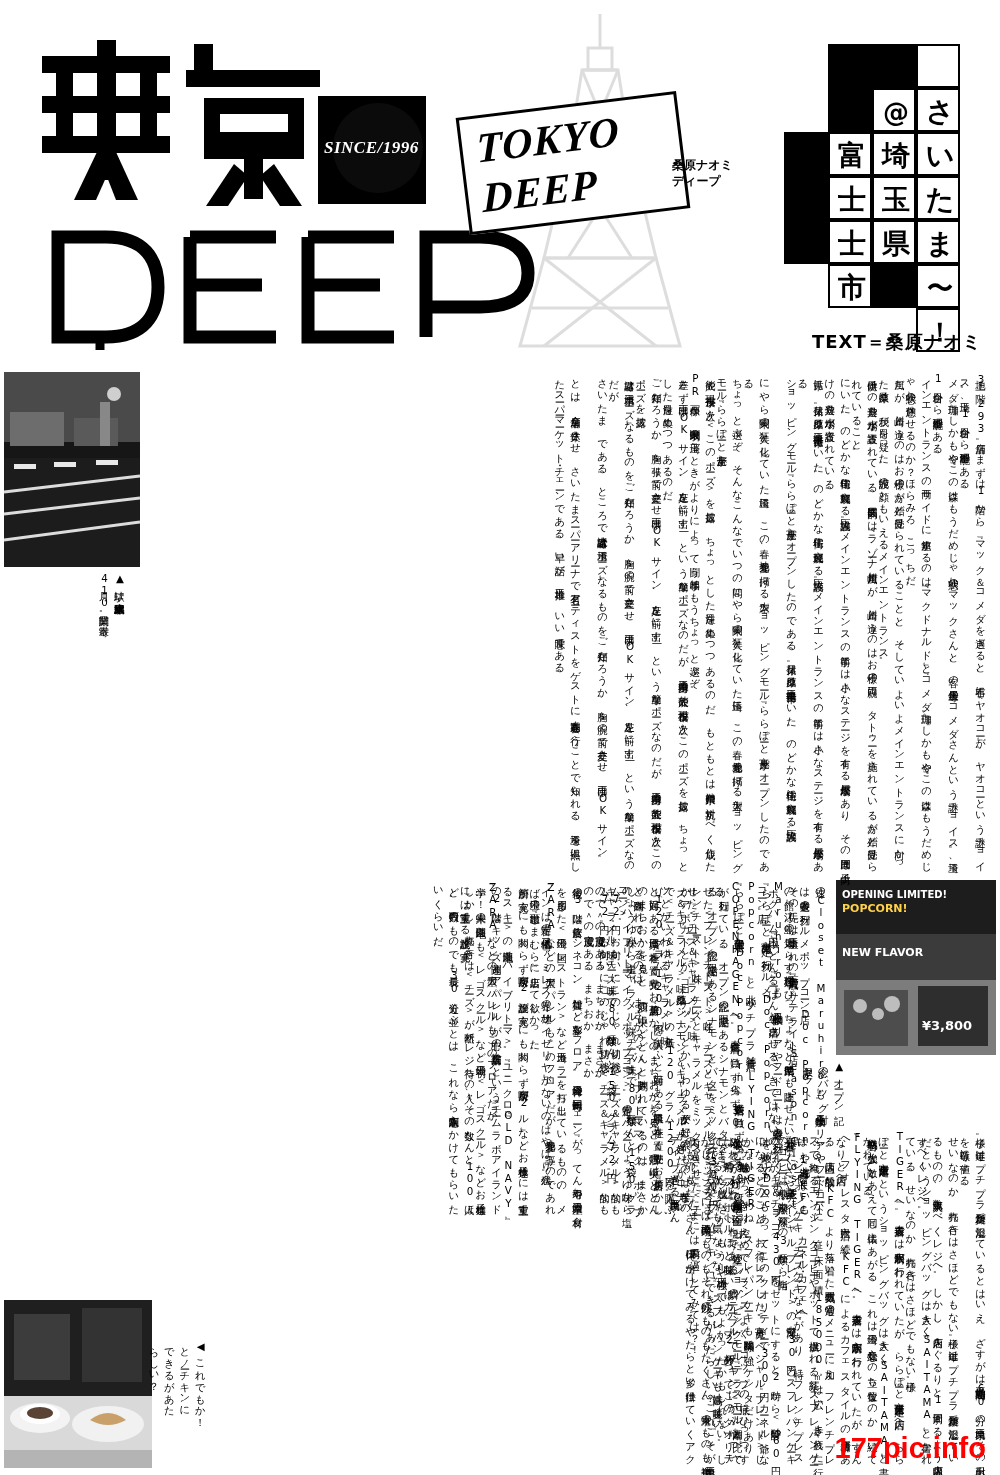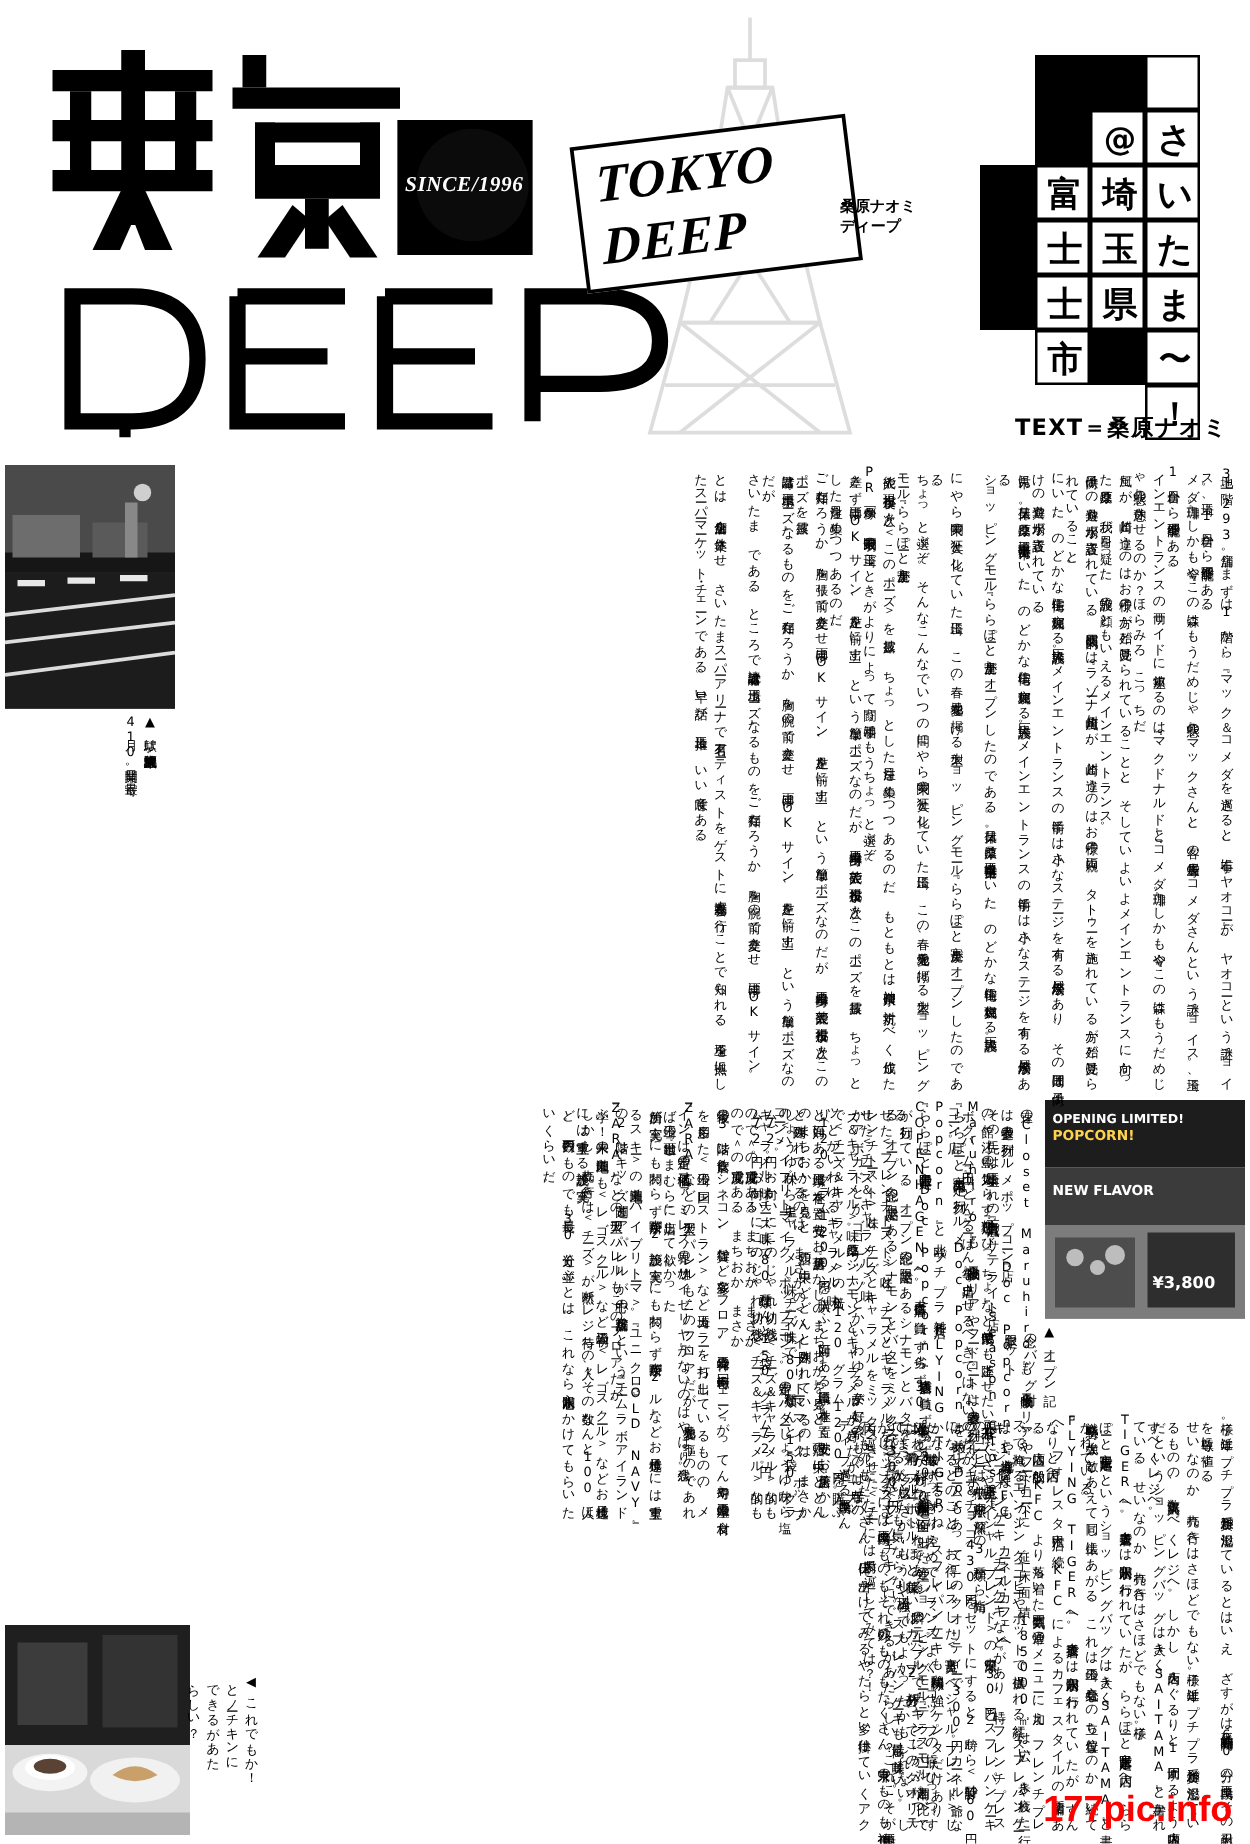--- a/index.html
+++ b/index.html
@@ -46,20 +46,21 @@
     left: 40px; top: 225px;
     width: 530px; height: 125px;
   }
   .logo-deep svg { width:100%; height:100%; display:block; }
 
   .since-badge {
     position: absolute;
     left: 318px; top: 96px;
     width: 108px; height: 108px;
     background: #000;
+    border-radius: 18px;
   }
   .since-badge .since-text {
     position: absolute;
     left: 6px; top: 42px;
     font-family: "Liberation Serif", serif;
     font-style: italic;
     font-weight: bold;
     font-size: 17px;
     color: #fff;
     letter-spacing: 0.5px;

